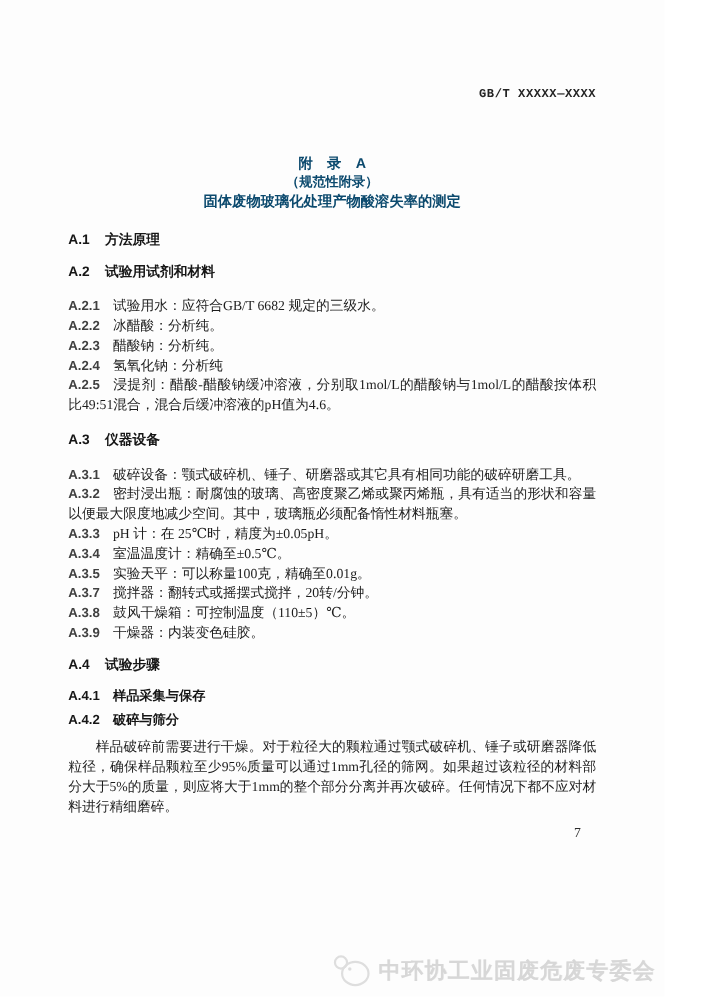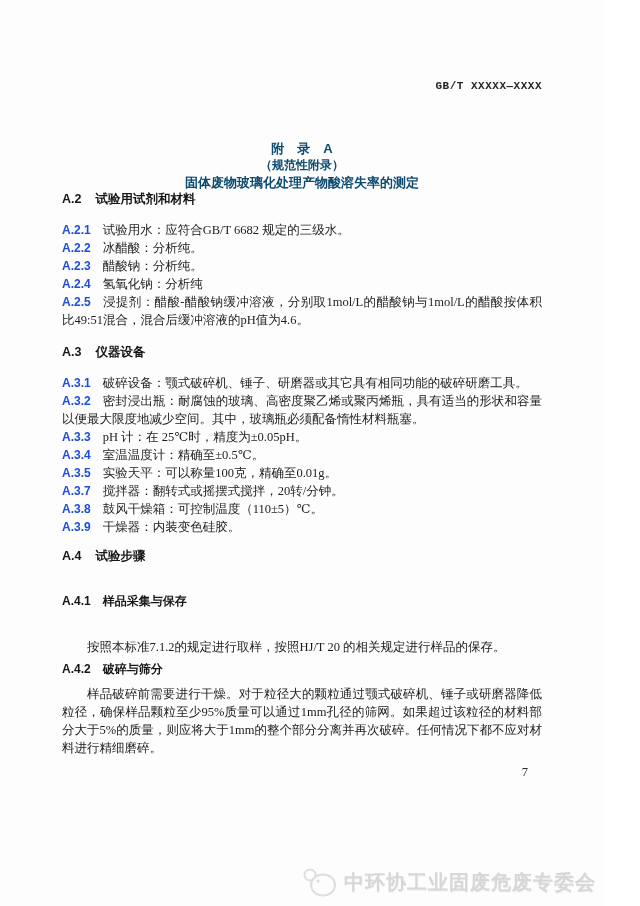--- a/index.html
+++ b/index.html
@@ -32,21 +32,21 @@
     padding-top: 140px;
     text-align: center;
     font-family: "Liberation Sans", "DejaVu Sans", sans-serif;
     font-weight: 700;
     color: #0c4a6e;
   }
   .titles .t1 { font-size: 13px; line-height: 17px; }
   .titles .t2 { font-size: 12px; line-height: 17px; }
   .titles .t3 { font-size: 13px; line-height: 17px; }
   .sec-head {
-    margin-top: 0;
+    margin-top: 12px;
     font-family: "Liberation Sans", "DejaVu Sans", sans-serif;
     font-weight: 700;
     font-size: 12.5px;
     line-height: 17px;
     color: #161616;
   }
   .sec-head .num { margin-right: 14px; }
   .sec-head.first { margin-top: 19px; }
   .sub-head {
     font-family: "Liberation Sans", "DejaVu Sans", sans-serif;
@@ -70,25 +70,25 @@
     font-size: 12.5px;
     line-height: 18px;
     text-align: justify;
     color: #1c1c1c;
   }
   .clause-num {
     font-family: "Liberation Sans", "DejaVu Sans", sans-serif;
     font-weight: 700;
     font-size: 12px;
     margin-right: 12px;
-    color: #1d4ed8;
+    color: #404040;
   }
   .mt15 { margin-top: 15px; }
   .mt12 { margin-top: 12px; }
-  .mt11 { margin-top: 28px; }
+  .mt11 { margin-top: 11px; }
   .mt7  { margin-top: 7px; }
   .mt5  { margin-top: 5px; }
   .page-num {
     margin-top: 8px;
     text-align: right;
     padding-right: 14px;
     font-size: 12.5px;
     color: #2a2a2a;
   }
   .footer-mark {
@@ -115,20 +115,23 @@
   <div class="doc-code">GB/T XXXXX—XXXX</div>
 
   <div class="content">
 
     <div class="titles">
       <div class="t1">附　录　A</div>
       <div class="t2">（规范性附录）</div>
       <div class="t3">固体废物玻璃化处理产物酸溶失率的测定</div>
     </div>
 
+    <div class="sec-head first">
+      <span class="num">A.1</span><span>方法原理</span>
+    </div>
 
     <div class="sec-head">
       <span class="num">A.2</span><span>试验用试剂和材料</span>
     </div>
     <div class="clauses">
       <div class="clause"><span class="clause-num">A.2.1</span><span>试验用水：应符合GB/T 6682 规定的三级水。</span></div>
       <div class="clause"><span class="clause-num">A.2.2</span><span>冰醋酸：分析纯。</span></div>
       <div class="clause"><span class="clause-num">A.2.3</span><span>醋酸钠：分析纯。</span></div>
       <div class="clause"><span class="clause-num">A.2.4</span><span>氢氧化钠：分析纯</span></div>
       <div class="clause"><span class="clause-num">A.2.5</span><span>浸提剂：醋酸-醋酸钠缓冲溶液，分别取1mol/L的醋酸钠与1mol/L的醋酸按体积比49:51混合，混合后缓冲溶液的pH值为4.6。</span></div>
@@ -148,21 +151,20 @@
       <div class="clause"><span class="clause-num">A.3.9</span><span>干燥器：内装变色硅胶。</span></div>
     </div>
 
     <div class="sec-head mt12">
       <span class="num">A.4</span><span>试验步骤</span>
     </div>
 
     <div class="sub-head mt11">
       <span class="num">A.4.1</span><span>样品采集与保存</span>
     </div>
-    <div class="para mt11">按照本标准7.1.2的规定进行取样，按照HJ/T 20 的相关规定进行样品的保存。</div>
 
     <div class="sub-head mt5">
       <span class="num">A.4.2</span><span>破碎与筛分</span>
     </div>
     <div class="para mt7">样品破碎前需要进行干燥。对于粒径大的颗粒通过颚式破碎机、锤子或研磨器降低粒径，确保样品颗粒至少95%质量可以通过1mm孔径的筛网。如果超过该粒径的材料部分大于5%的质量，则应将大于1mm的整个部分分离并再次破碎。任何情况下都不应对材料进行精细磨碎。</div>
 
     <div class="page-num">7</div>
   </div>
 
   <div class="footer-mark">

